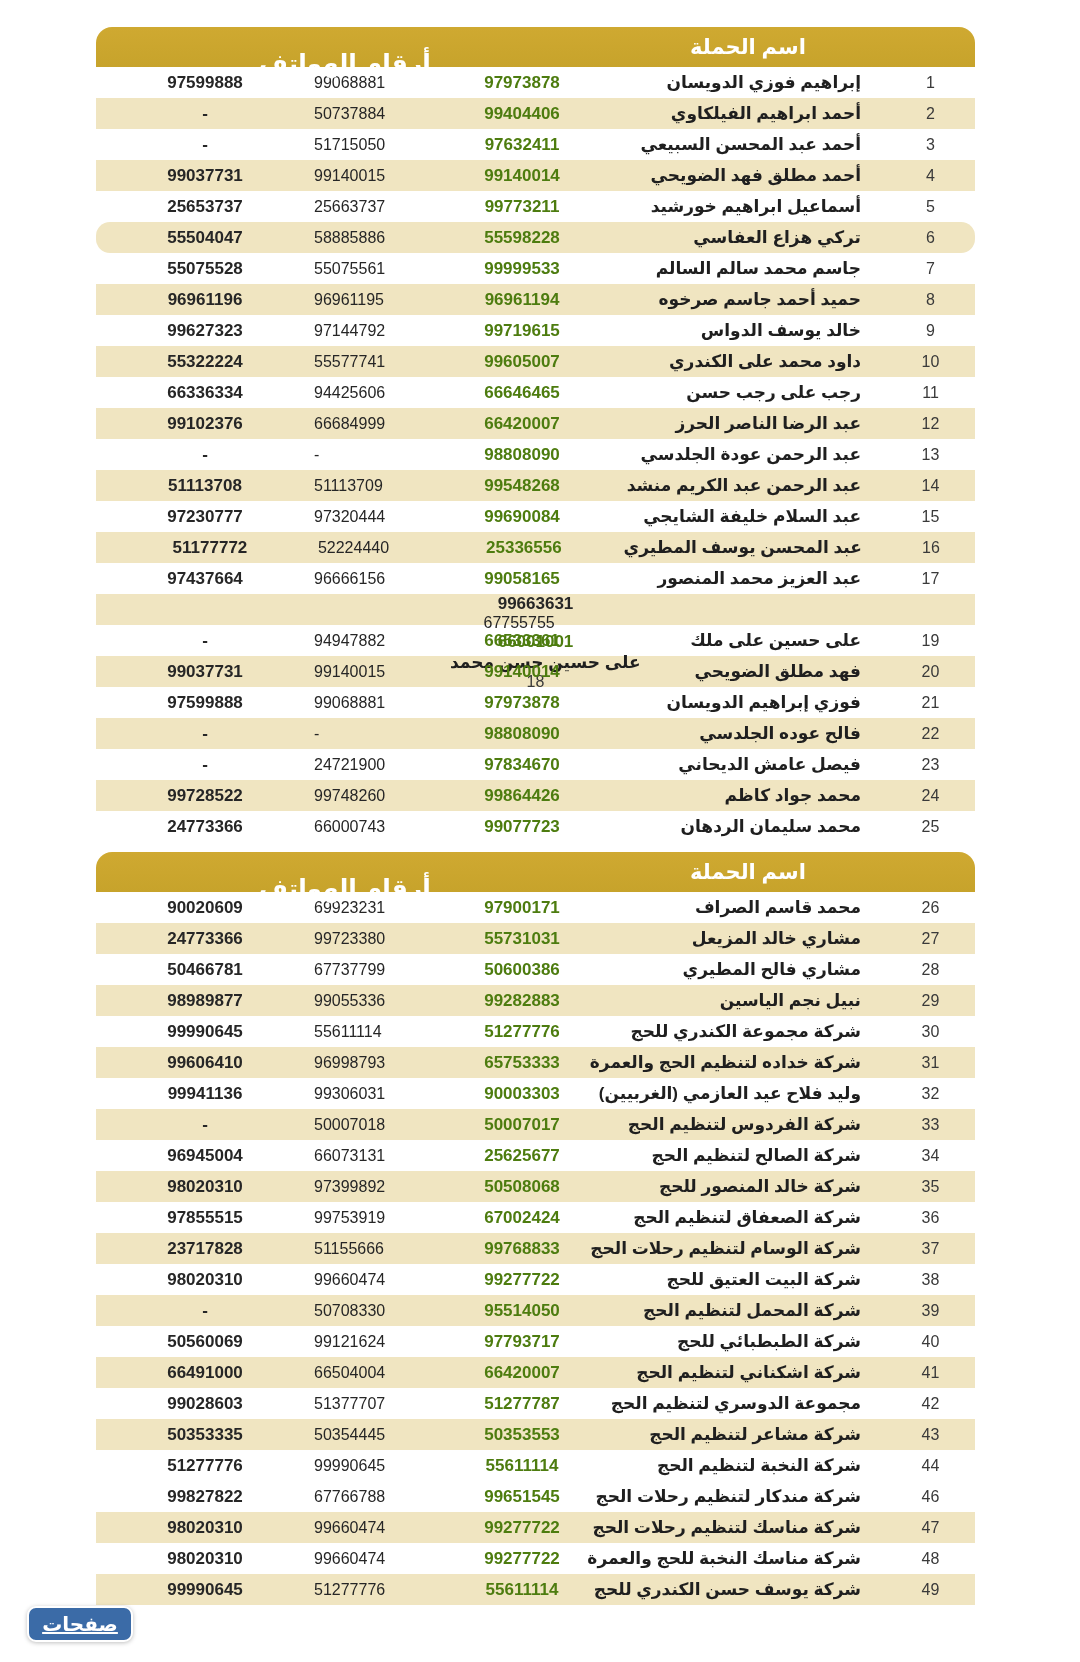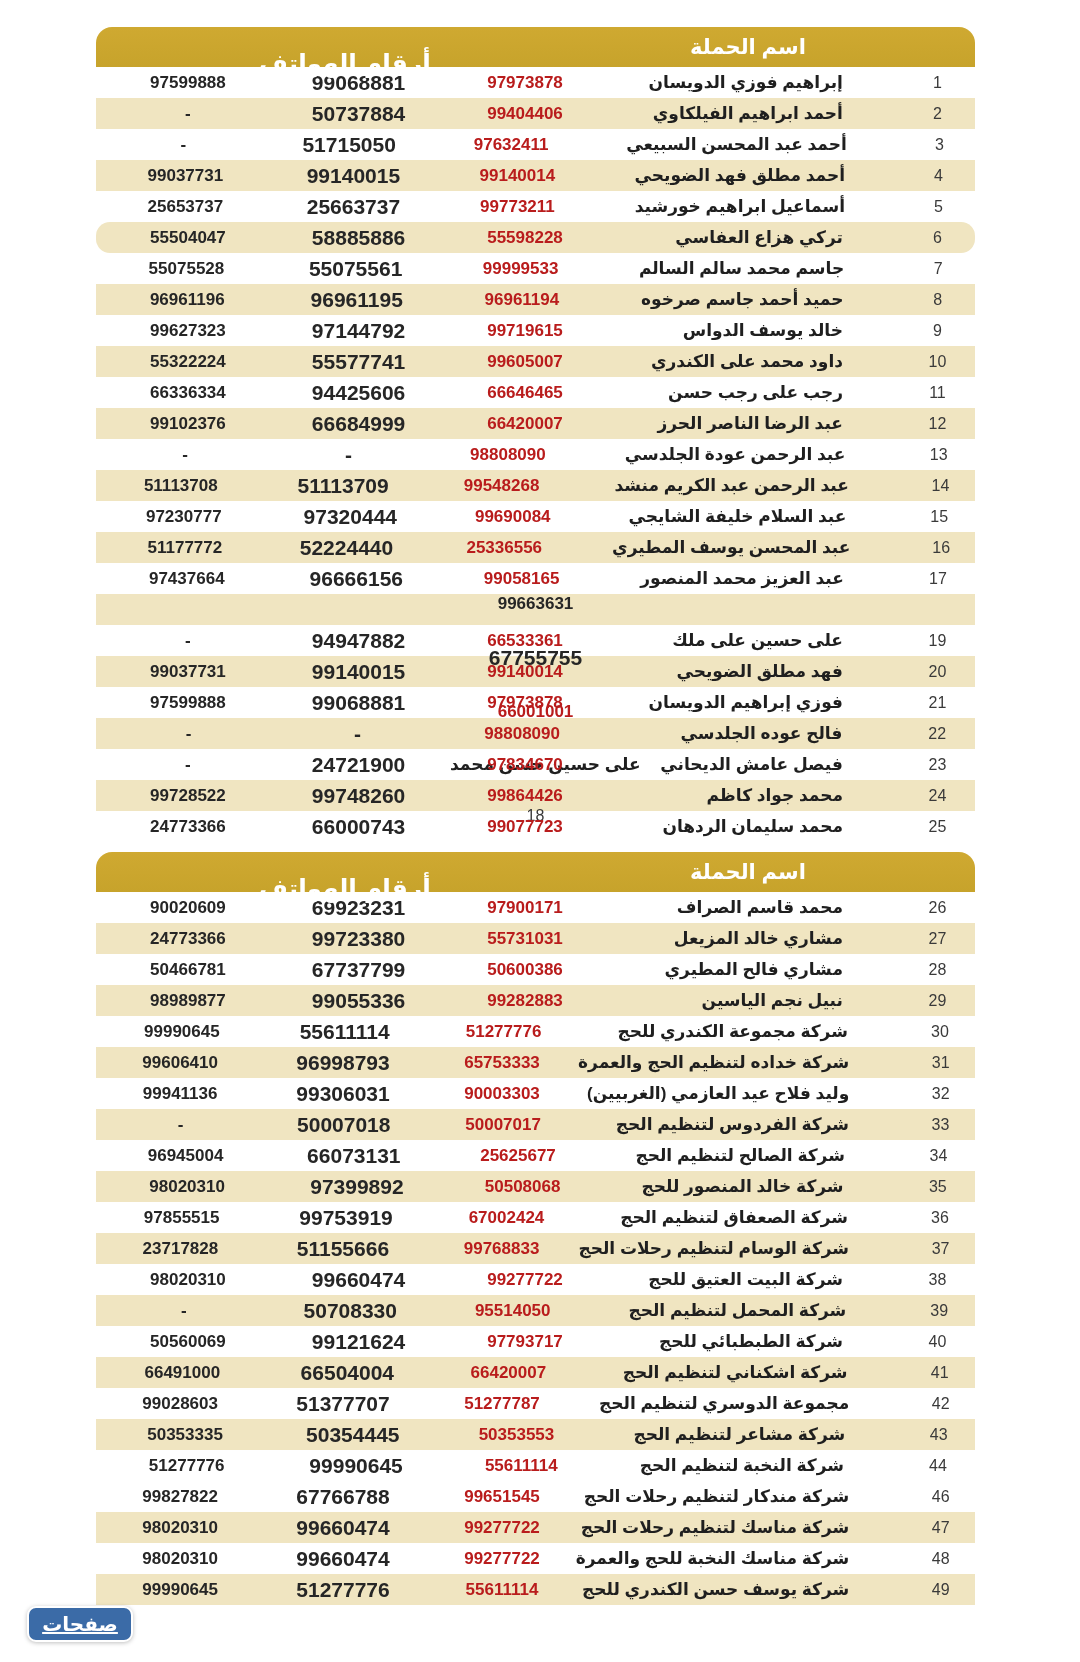--- a/index.html
+++ b/index.html
@@ -17,26 +17,26 @@
   }
   .sec-header .phones-label{
     position:absolute;left:0;top:16px;width:498px;height:40px;line-height:40px;
     text-align:center;color:#ffffff;font-size:25px;font-weight:700;direction:rtl;
   }
   .sec-header .name-label{
     position:absolute;left:530px;top:0;width:244px;height:40px;line-height:40px;
     text-align:center;color:#ffffff;font-size:21px;font-weight:700;direction:rtl;
   }
   .rows{width:879px;}
-  .row{display:flex;height:31px;align-items:center;background:#ffffff;gap:32px;}
+  .row{display:flex;height:31px;align-items:center;background:#ffffff;}
   .row.alt{background:#f0e5c1;}
   .cell{display:block;white-space:nowrap;overflow:visible;}
   .cell.p-left {width:218px;text-align:center;font-size:17px;font-weight:700;color:#262626;}
-  .cell.p-mid  {width:104px;text-align:center;font-size:21px;font-weight:700;color:#262626;}
-  .cell.p-right{width:208px;text-align:center;font-size:17px;font-weight:700;color:#b91c1c;}
+  .cell.p-mid  {width:104px;font-size:16px;font-weight:400;color:#262626;}
+  .cell.p-right{width:208px;text-align:center;font-size:17px;font-weight:700;color:#4d7c0f;}
   .cell.name{
     width:260px;text-align:right;padding-right:25px;box-sizing:border-box;
     direction:rtl;font-size:17px;font-weight:700;color:#1f1f1f;
   }
   .cell.num{width:89px;text-align:center;font-size:16px;font-weight:400;color:#3a3a3a;}
   .watermark{
     position:absolute;left:27px;top:1606px;width:106px;height:36px;z-index:5;
     background:#3b6ba7;border:2px solid #ffffff;border-radius:9px;box-sizing:border-box;
     box-shadow:0 1px 4px rgba(0,0,0,.25);
     color:#ffffff;font-size:20px;font-weight:700;direction:rtl;

